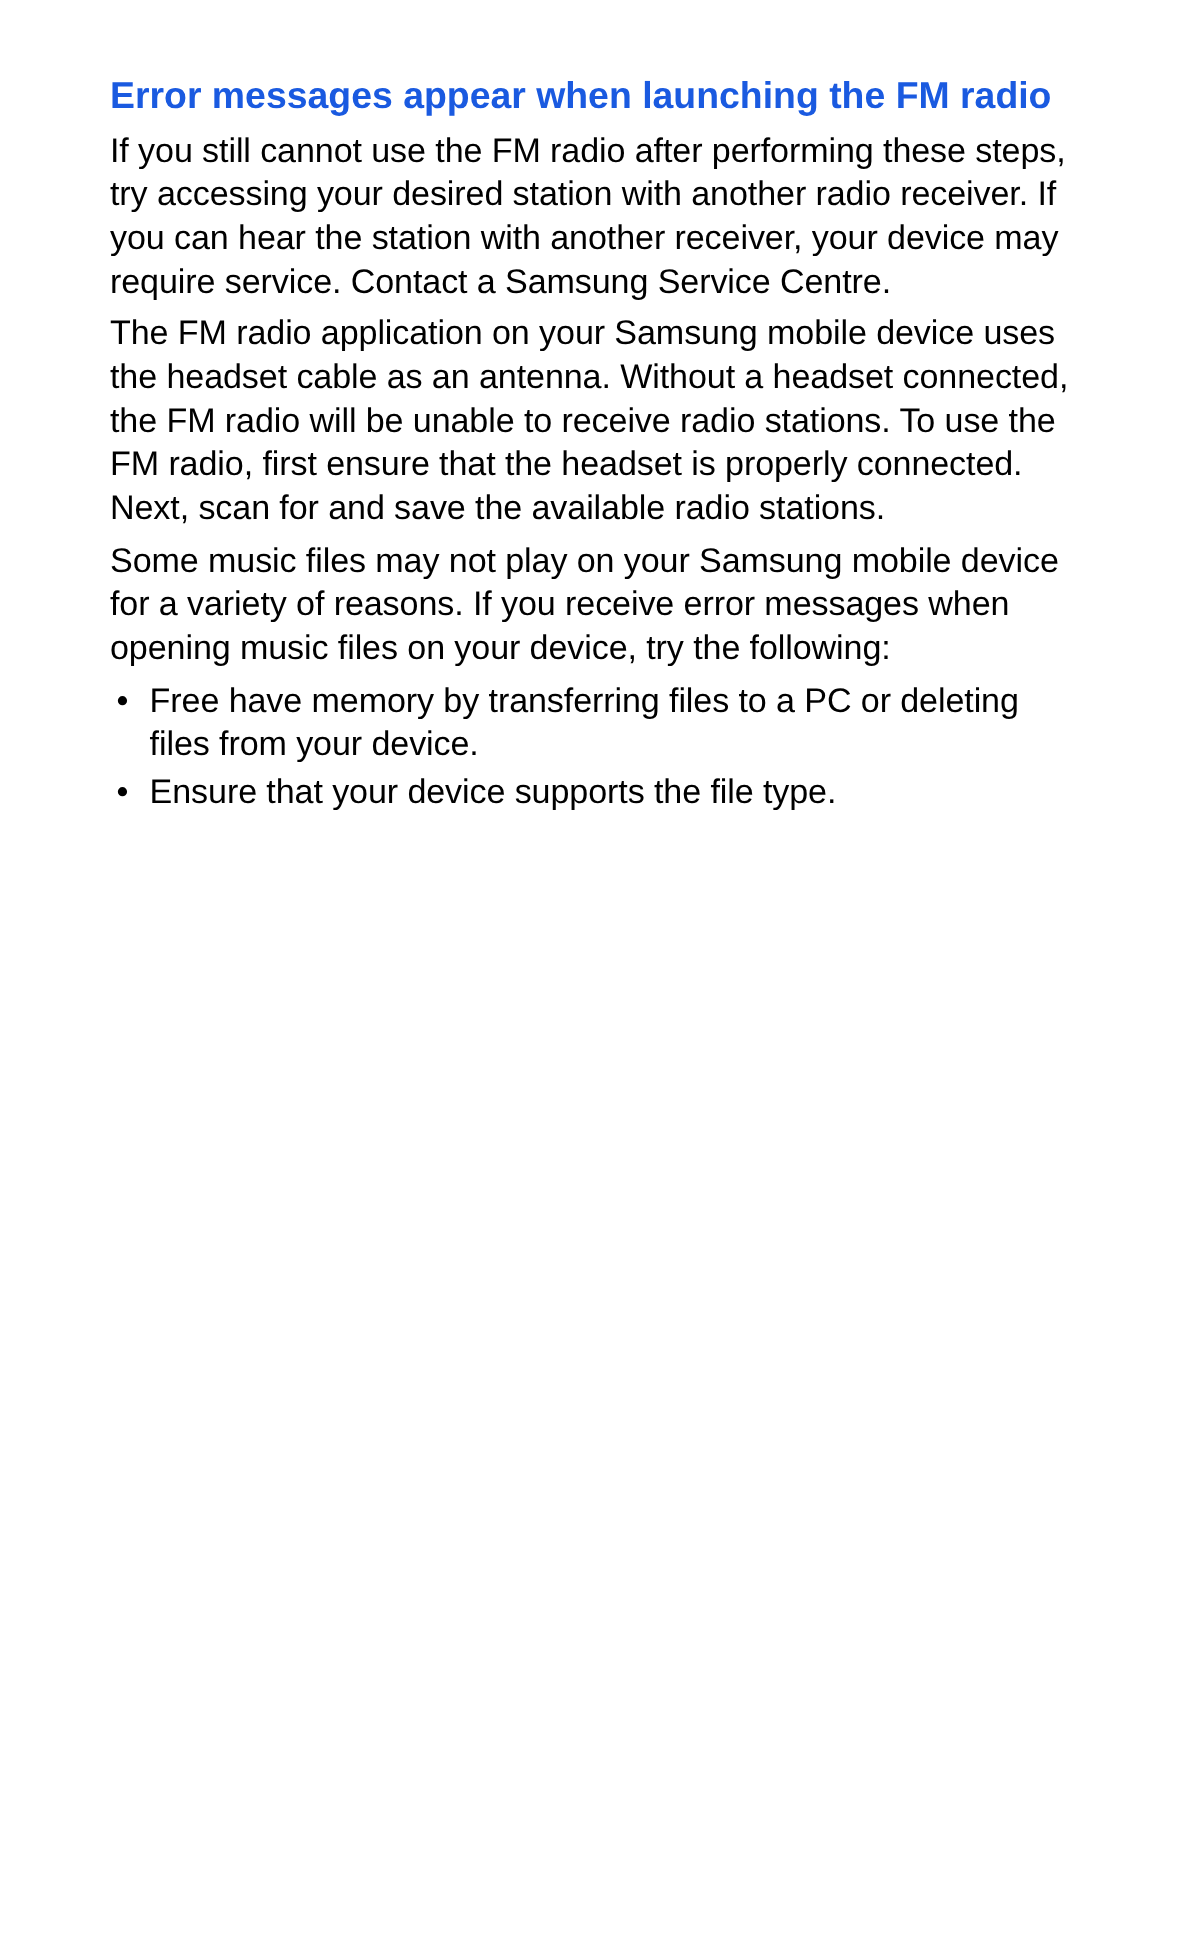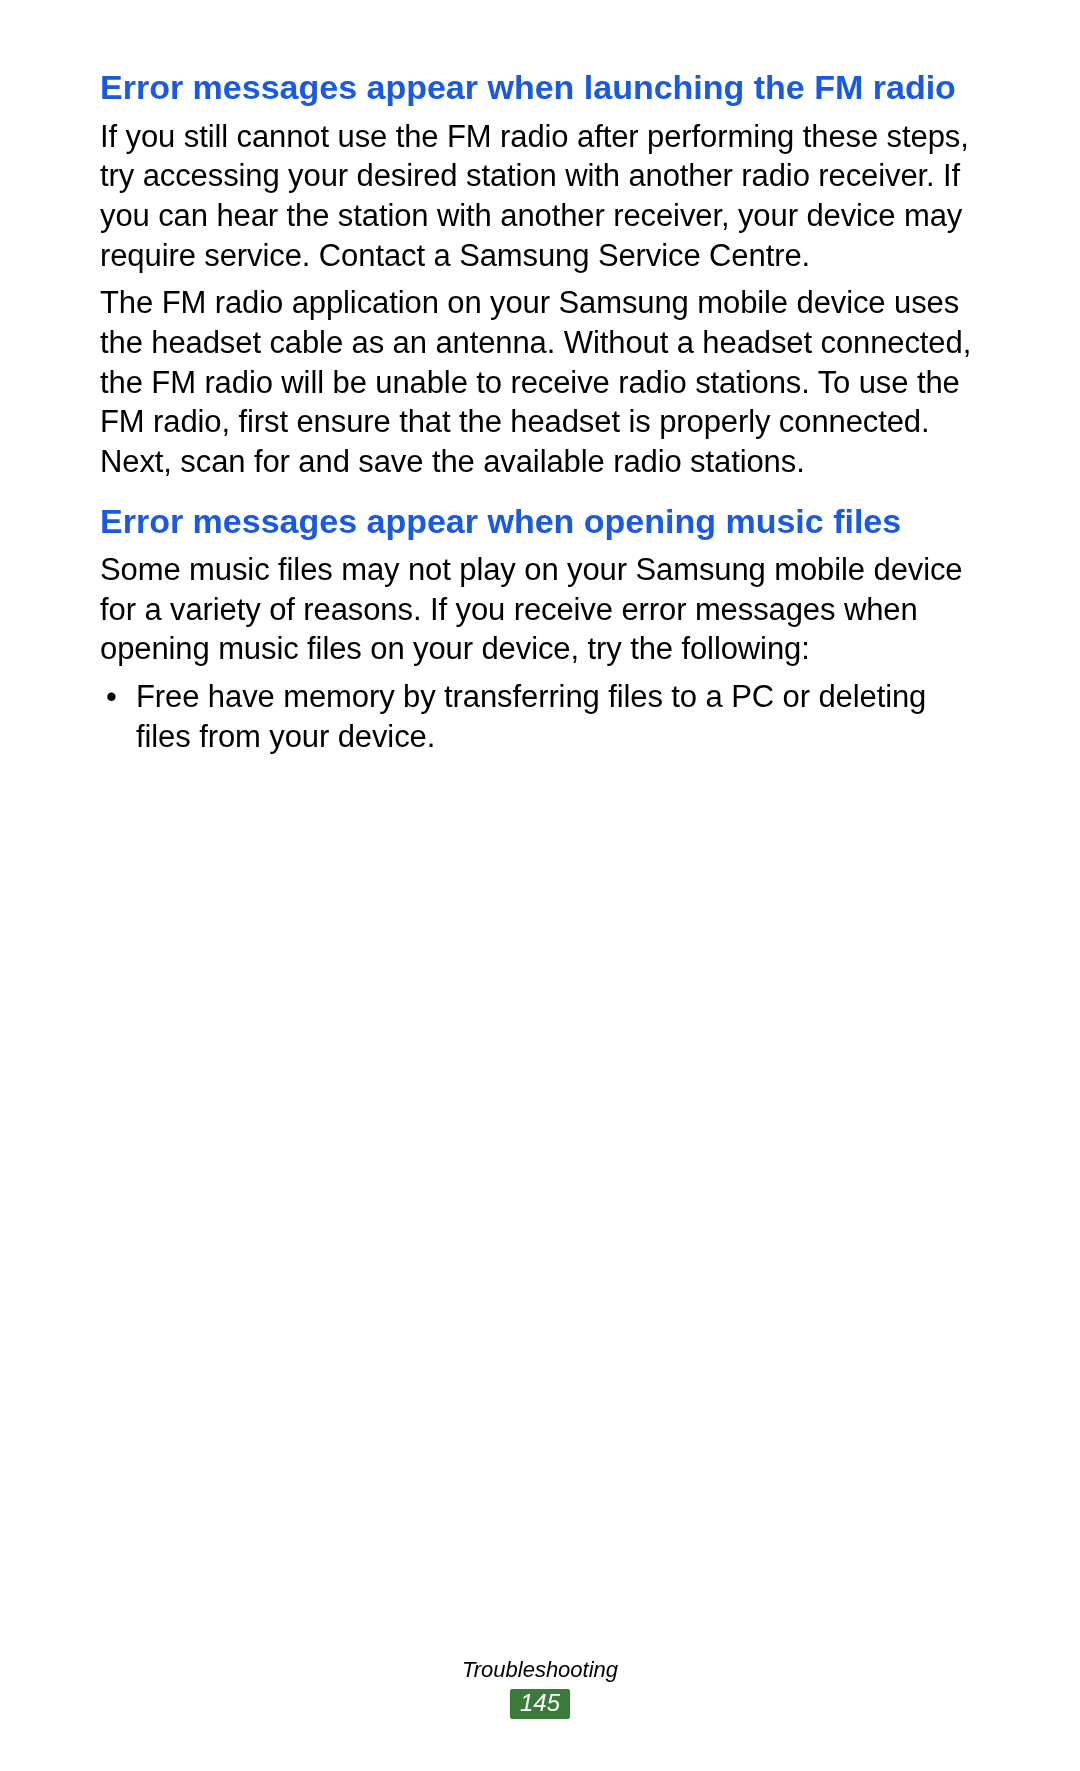--- a/index.html
+++ b/index.html
@@ -82,26 +82,22 @@
 <body>
 
 <div class="page">
 
   <div class="heading">Error messages appear when launching the FM radio</div>
 
   <div class="para">If you still cannot use the FM radio after performing these steps, try accessing your desired station with another radio receiver. If you can hear the station with another receiver, your device may require service. Contact a Samsung Service Centre.</div>
 
   <div class="para">The FM radio application on your Samsung mobile device uses the headset cable as an antenna. Without a headset connected, the FM radio will be unable to receive radio stations. To use the FM radio, first ensure that the headset is properly connected. Next, scan for and save the available radio stations.</div>
 
-  <div class="heading" style="margin-top:18px;">Error messages appear when opening music files</div>
 
   <div class="para">Some music files may not play on your Samsung mobile device for a variety of reasons. If you receive error messages when opening music files on your device, try the following:</div>
 
   <ul class="bullets">
     <li>Free have memory by transferring files to a PC or deleting files from your device.</li>
+    <li>Ensure that your device supports the file type.</li>
   </ul>
 
-  <div class="footer">
-    <span class="section-label">Troubleshooting</span>
-    <span class="page-badge">145</span>
-  </div>
 
 </div>
 
 </body></html>

